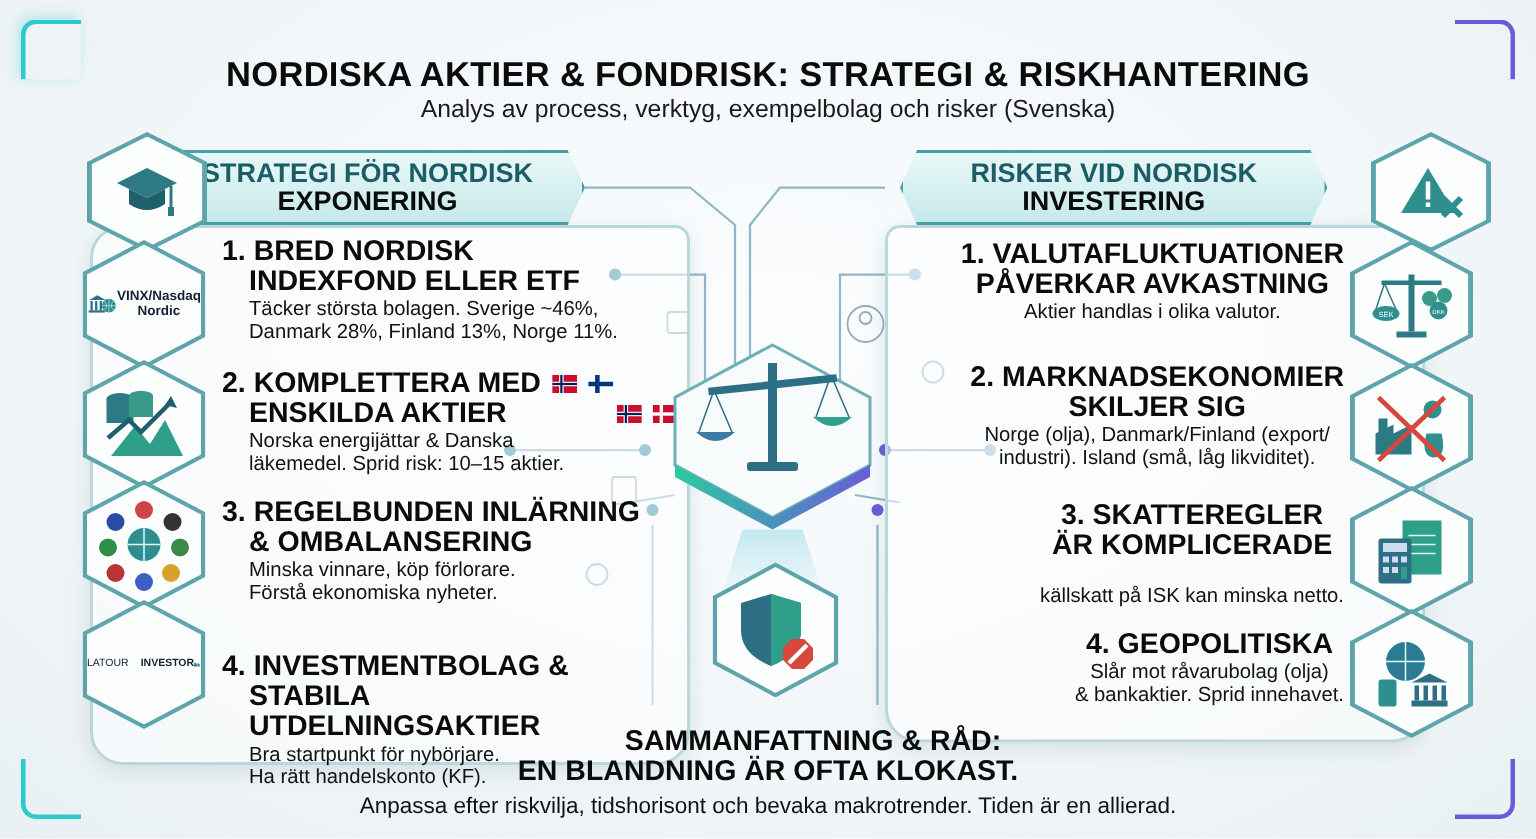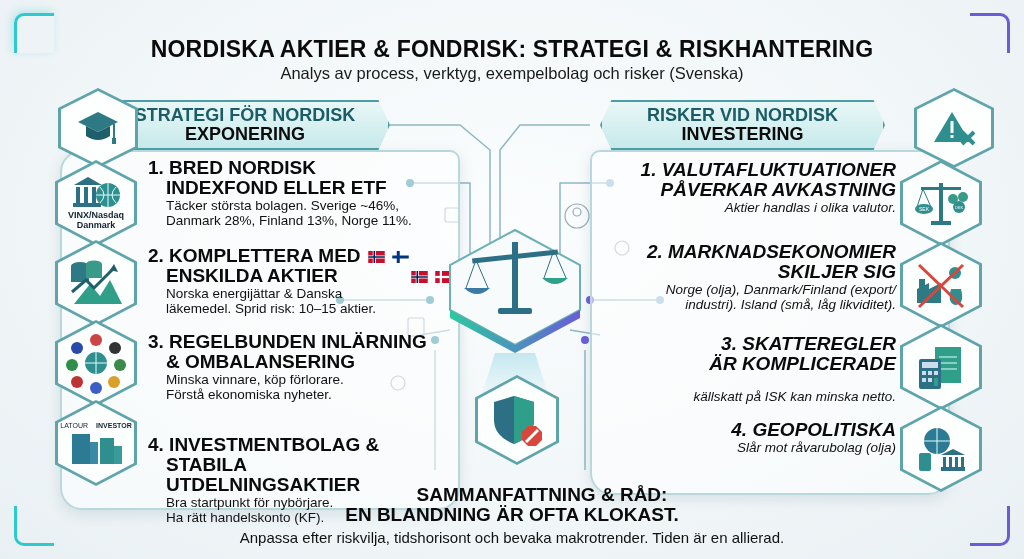--- a/index.html
+++ b/index.html
@@ -49,29 +49,29 @@
 
   .hex {
     position: absolute; width: 82px; height: 86px;
     clip-path: polygon(50% 0, 100% 25%, 100% 75%, 50% 100%, 0 75%, 0 25%);
     background: #5ea4ab;
   }
   .hex .inner {
     position: absolute; inset: 3px;
     clip-path: polygon(50% 0, 100% 25%, 100% 75%, 50% 100%, 0 75%, 0 25%);
     background: #fdfefe;
-    display: flex; align-items: center; justify-content: center; flex-direction: column;
+    display: flex; align-items: center; justify-content: center; flex-direction: row;
   }
   .hex svg { display: block; }
   .hexlabel { font-size: 9px; font-weight: 700; color: #123; text-align: center; line-height: 1.1; }
 
   .item { position: absolute; }
   .item h3 { font-weight: 700; font-size: 19px; line-height: 1.05; color: #0b0b0b; text-transform: uppercase; }
   .item p { font-size: 13.5px; line-height: 1.12; color: #111; font-family: "Liberation Sans Narrow", "Liberation Sans", sans-serif; }
-  .item.r { text-align: right; font-style: italic; }
+  .item.r { text-align: center; }
 
   .summary { position: absolute; top: 485px; left: 0; width: 100%; text-align: center; }
   .summary .s1, .summary .s2 { font-weight: 700; font-size: 19px; line-height: 1.05; color: #0b0b0b; }
   .summary .s3 { font-size: 15px; margin-top: 4px; color: #111; }
   .summary .s1 { margin-left: 60px; }
 
   .center { position: absolute; left: 440px; top: 220px; width: 150px; height: 160px; }
   .lines { position: absolute; inset: 0; pointer-events: none; }
   .flag { display: inline-block; width: 17px; height: 12px; vertical-align: middle; margin-left: 2px; }
 </style>
@@ -157,21 +157,21 @@
   <div class="inner">
     <svg width="52" height="36" viewBox="0 0 52 36">
         <polygon points="4,10 18,2 32,10" fill="#2d6f85"></polygon>
         <rect x="6" y="12" width="4" height="16" fill="#2d6f85"></rect>
         <rect x="14" y="12" width="4" height="16" fill="#2d6f85"></rect>
         <rect x="22" y="12" width="4" height="16" fill="#2d6f85"></rect>
         <rect x="3" y="28" width="28" height="4" fill="#2d6f85"></rect>
         <circle cx="38" cy="20" r="12" fill="#2f8f8f"></circle>
         <path d="M26 20 H50 M38 8 V32 M30 12 Q38 20 30 28 M46 12 Q38 20 46 28" stroke="#dff" stroke-width="1" fill="none"></path>
       </svg>
-    <div class="hexlabel"><span>VINX/Nasdaq</span><br><span>Danmark</span></div>
+    <div class="hexlabel"><span>VINX/Nasdaq</span><br><span>Nordic</span></div>
   </div>
 </div>
 <div class="hex" style="left:55px; top:240px;">
   <div class="inner">
     <svg width="56" height="50" viewBox="0 0 56 50">
         <ellipse cx="12" cy="8" rx="9" ry="4" fill="#2d7a85"></ellipse>
         <rect x="3" y="8" width="18" height="16" fill="#2d7a85"></rect>
         <ellipse cx="26" cy="6" rx="8" ry="3.5" fill="#3a9a8a"></ellipse>
         <rect x="18" y="6" width="16" height="14" fill="#3a9a8a"></rect>
         <polygon points="6,46 22,26 32,38 42,22 54,46" fill="#2f9f8a"></polygon>
@@ -323,21 +323,21 @@
 <div class="item r" style="right:128px; top:242px;">
   <h3><span>2. MARKNADSEKONOMIER</span><br><span>SKILJER SIG</span></h3>
   <p><span>Norge (olja), Danmark/Finland (export/</span><br><span>industri). Island (små, låg likviditet).</span></p>
 </div>
 <div class="item r" style="right:128px; top:334px;">
   <h3><span>3. SKATTEREGLER</span><br><span>ÄR KOMPLICERADE</span></h3>
   <p><br><span>källskatt på ISK kan minska netto.</span></p>
 </div>
 <div class="item r" style="right:128px; top:420px;">
   <h3><span>4. GEOPOLITISKA</span><br></h3>
-  <p><span>Slår mot råvarubolag (olja)</span><br></p>
+  <p><span>Slår mot råvarubolag (olja)</span><br><span>&amp; bankaktier. Sprid innehavet.</span></p>
 </div>
 
 <div class="center">
   <svg width="150" height="260" viewBox="0 0 150 260">
     <polygon points="75,10 140,45 140,90 75,125 10,90 10,45" fill="#f8fbfc" stroke="#6ab0b5" stroke-width="2"></polygon>
     <polygon points="10,90 75,125 140,90 140,98 75,133 10,98" fill="url(#edge)"></polygon>
     <defs>
       <linearGradient id="edge" x1="0" x2="1">
           <stop offset="0" stop-color="#2cc9a0"></stop>
           <stop offset="1" stop-color="#6a5cd8"></stop>

